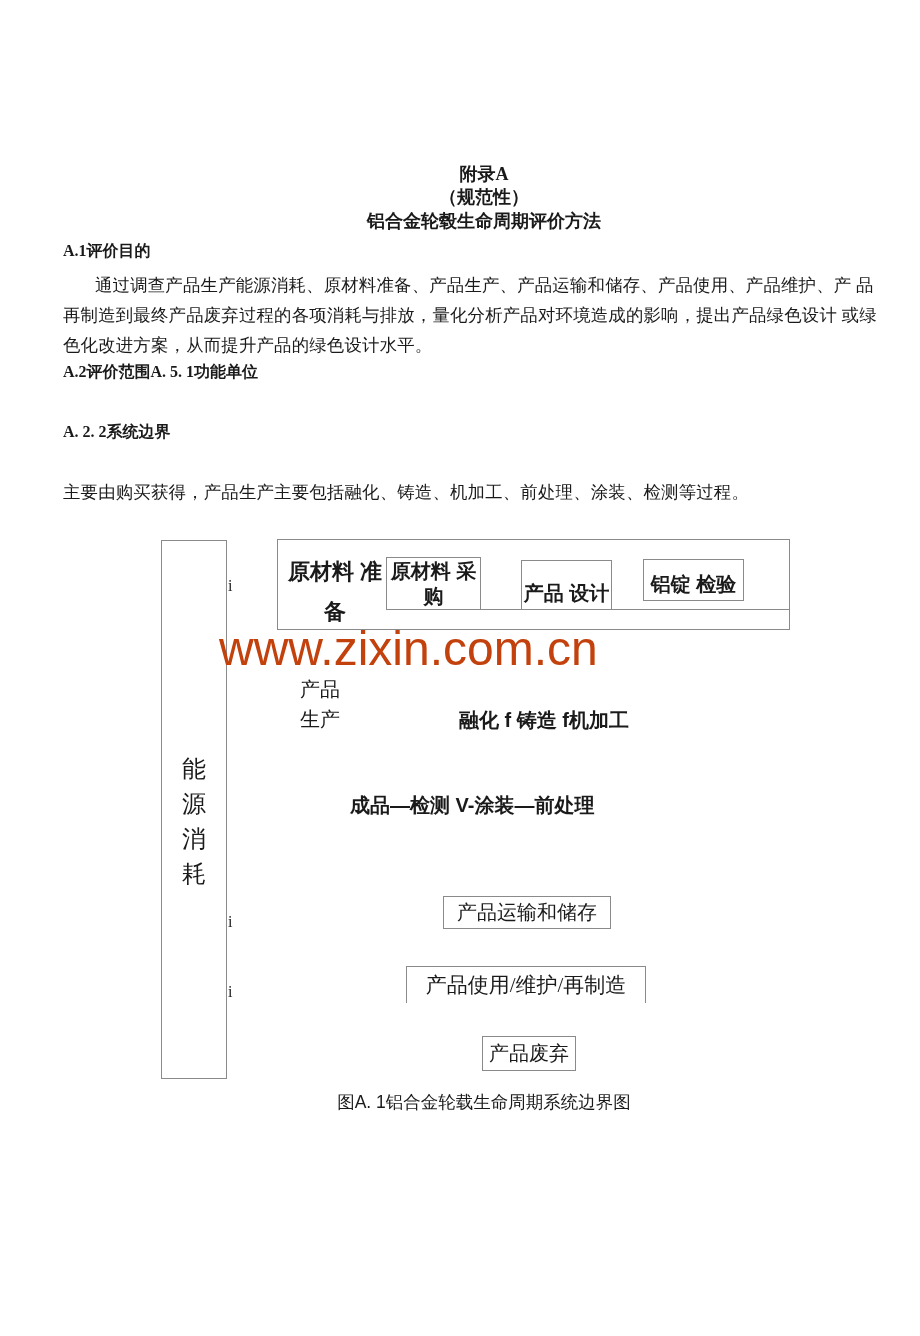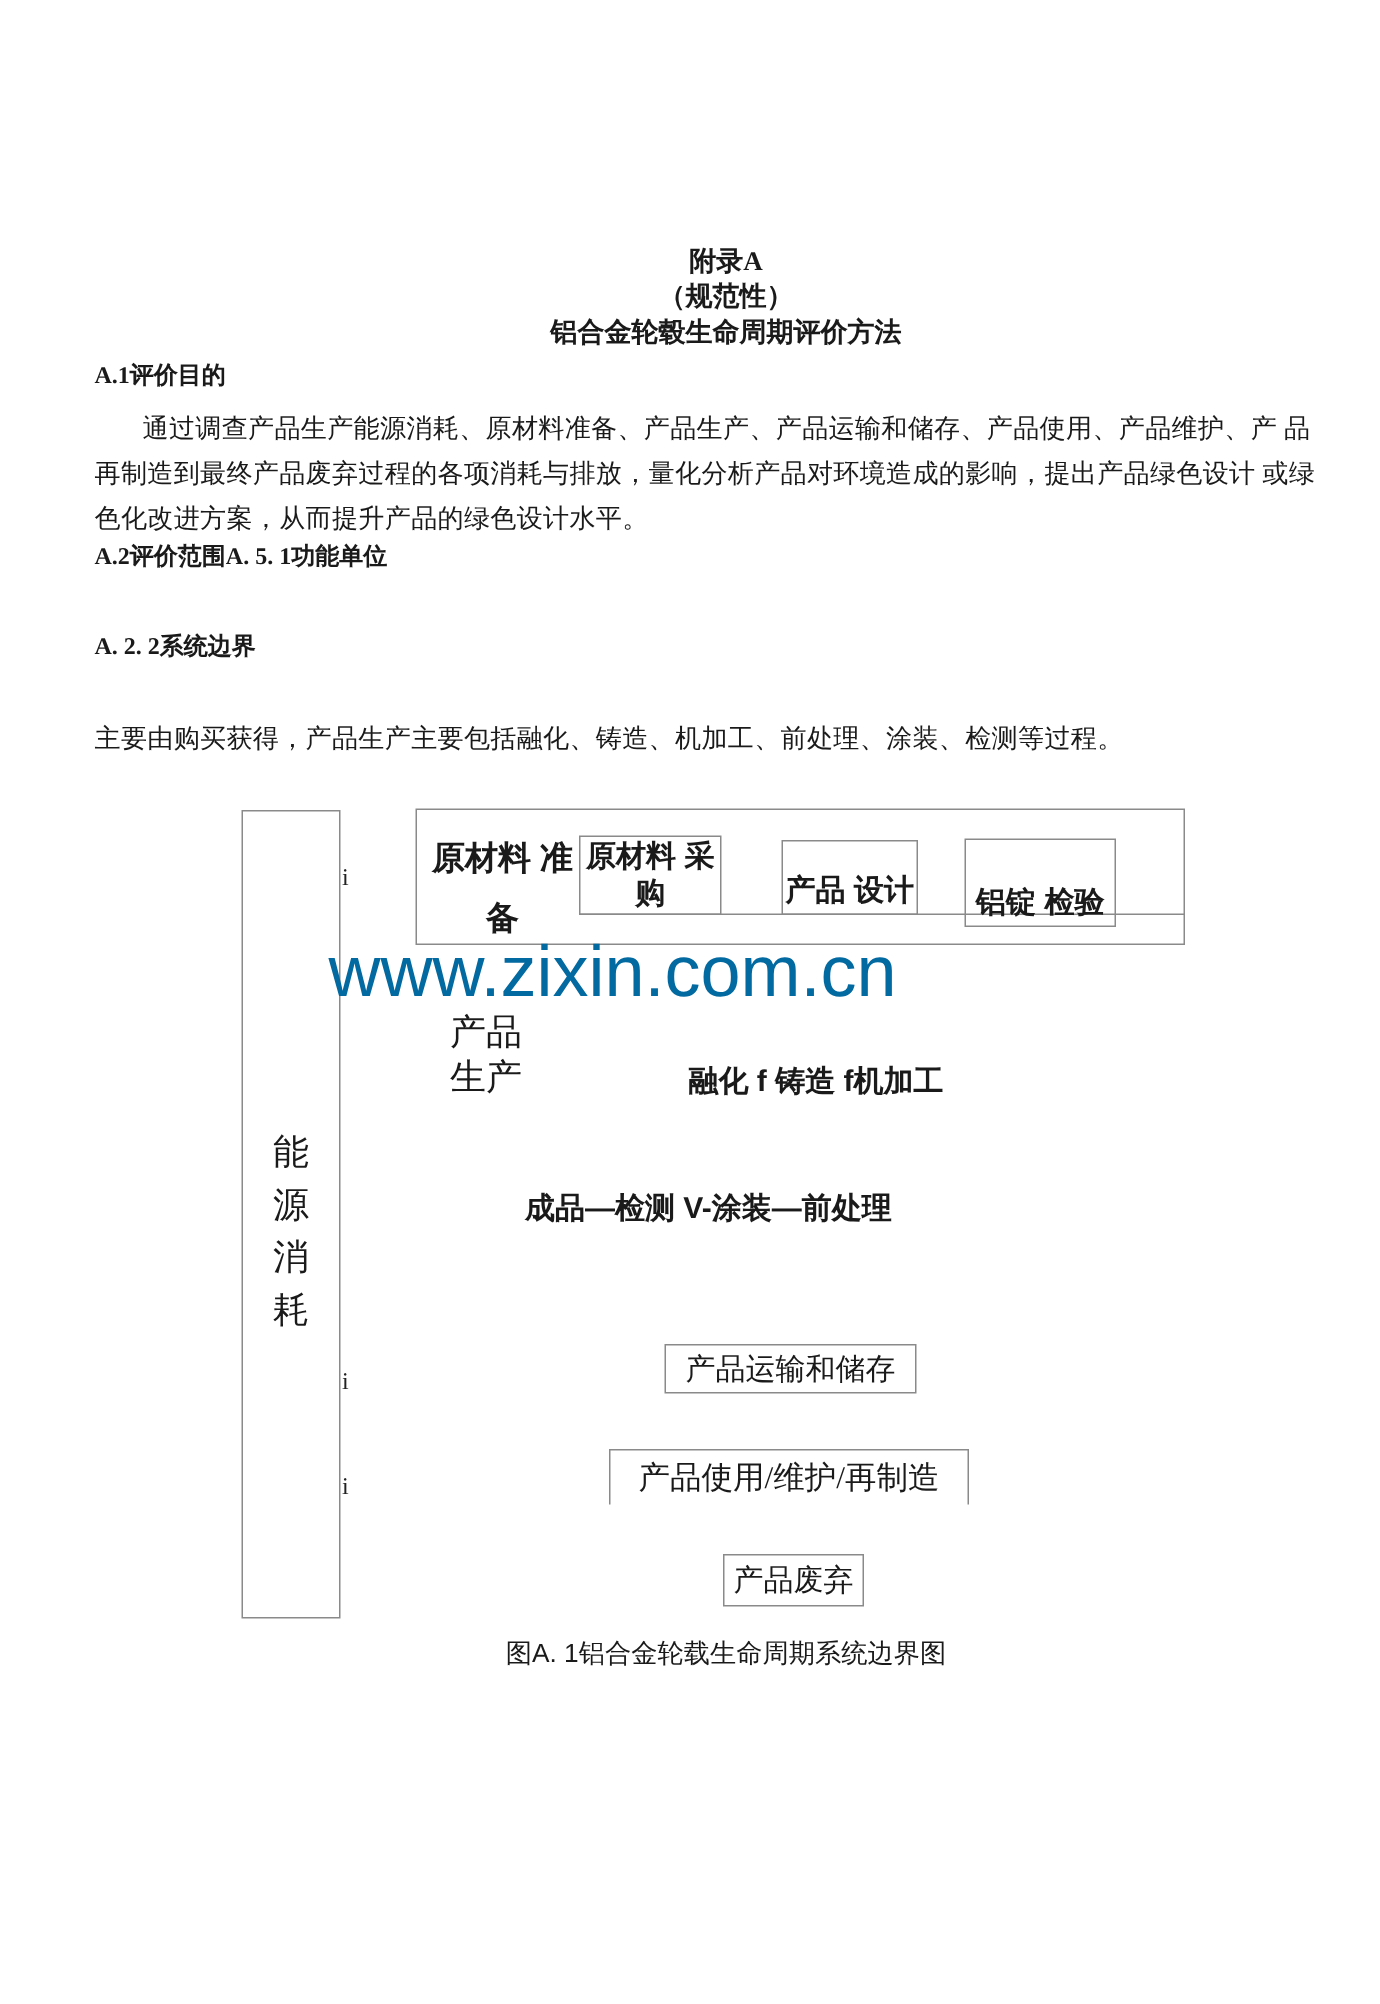--- a/index.html
+++ b/index.html
@@ -18,21 +18,21 @@
     display:flex; align-items:center; justify-content:center; background:transparent;
   }
   .dsans { font-family:"Liberation Sans", sans-serif; }
   .dserif { font-family:"Liberation Serif", serif; }
   .preline { white-space:pre-line; text-align:center; }
   .imark { position:absolute; left:228px; font-size:16px; line-height:16px; color:#222222;
            font-family:"Liberation Serif", serif; }
   .hline { position:absolute; height:1px; background:#8a8a8a; }
   .watermark {
     position:absolute; left:219px; top:624px; font-size:48px; line-height:50px;
-    color:#0369a1; font-family:"Liberation Sans", sans-serif; white-space:pre;
+    color:#c2410c; font-family:"Liberation Sans", sans-serif; white-space:pre;
   }
   .vstack { position:absolute; left:0; width:100%; text-align:center;
             font-size:24px; line-height:35px; white-space:pre-line; }
 </style>
 </head>
 <body>
 
 <div class="page">
 
   <div class="abs center title-line" style="top:163px">附录A</div>
@@ -58,25 +58,25 @@
   <span class="imark" style="top:914px">i</span>
   <span class="imark" style="top:984px">i</span>
 
   <div class="box" style="left:277px; top:539px; width:513px; height:91px"></div>
   <div class="abs dsans preline" style="left:279px; top:552px; width:112px; font-size:22px; line-height:40px; font-weight:600">原材料 准
 备</div>
   <div class="hline" style="left:386px; top:609px; width:404px"></div>
   <div class="box dsans preline" style="left:386px; top:557px; width:95px; height:53px; font-size:20px; line-height:25px; font-weight:600">原材料 采
 购</div>
   <div class="box dsans" style="left:521px; top:560px; width:91px; height:50px; font-size:20px; font-weight:600; align-items:flex-end; padding-bottom:2px">产品 设计</div>
-  <div class="box dsans" style="left:643px; top:559px; width:101px; height:59px; font-size:20px; font-weight:600; align-items:flex-end; padding-bottom:2px">铝锭 检验</div>
+  <div class="box dsans" style="left:643px; top:559px; width:101px; height:42px; font-size:20px; font-weight:600; align-items:flex-end; padding-bottom:2px">铝锭 检验</div>
 
   <div class="watermark">www.zixin.com.cn</div>
 
-  <div class="abs dserif" style="left:300px; top:674px; font-size:24px; line-height:30px; white-space:pre-line">产品
+  <div class="abs dserif" style="left:300px; top:674px; font-size:20px; line-height:30px; white-space:pre-line">产品
 生产</div>
   <div class="abs dsans" style="left:459px; top:707px; font-size:20px; font-weight:600; white-space:pre">融化 f 铸造 f机加工</div>
   <div class="abs dsans" style="left:350px; top:792px; font-size:20px; font-weight:600; white-space:pre">成品—检测 V-涂装—前处理</div>
 
   <div class="box dserif" style="left:443px; top:896px; width:168px; height:33px; font-size:20px">产品运输和储存</div>
   <div class="box dserif" style="left:406px; top:966px; width:240px; height:37px; font-size:21px; border-bottom:none">产品使用/维护/再制造</div>
   <div class="box dserif" style="left:482px; top:1036px; width:94px; height:35px; font-size:20px">产品废弃</div>
 
   <div class="abs center dsans" style="top:1090px; font-size:17.5px">图A. 1铝合金轮载生命周期系统边界图</div>
 

